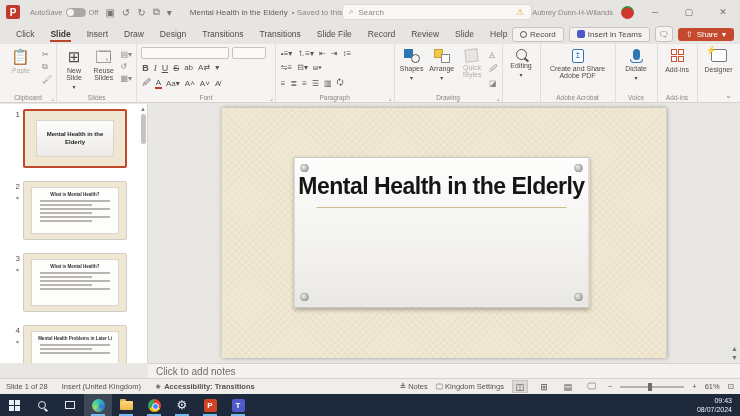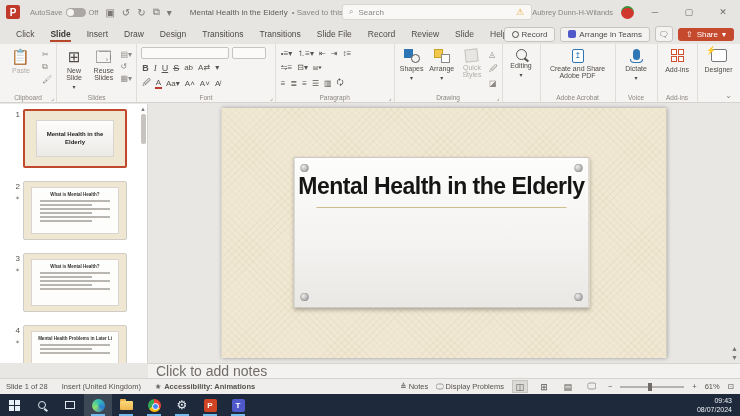--- a/index.html
+++ b/index.html
@@ -113,21 +113,21 @@
   .screw.bl { left:6px; bottom:6px; } .screw.br { right:6px; bottom:6px; }
   .slide-title { margin-top:15px; text-align:center; font-size:23px; font-weight:bold; color:#151515;
     line-height:1.15; letter-spacing:-0.5px; }
   .divider { margin:8px 22px 0; border-top:1px solid #cdbd8d; }
   .subtitle-box { margin:2px 20px 0; height:42px; border:1px solid #e3e1dd; display:flex; justify-content:center; padding-top:8px; }
   .subtitle { font-family:"Liberation Serif", serif; font-size:11px; color:#3a3a3a; }
   .canvas-scroll { position:absolute; right:2px; bottom:2px; display:flex; flex-direction:column; gap:2px; color:#777; font-size:7px; }
 
   
   .notesbar { position:absolute; left:148px; right:0; top:363px; height:15px; background:#f4f2f0;
-    border-top:1px solid #d5d2cf; display:flex; align-items:center; padding-left:8px; color:#6f6c69; font-size:14px; }
+    border-top:1px solid #d5d2cf; display:flex; align-items:center; padding-left:8px; color:#6f6c69; font-size:10px; }
 
   
   .statusbar { position:absolute; left:0; right:0; top:378px; height:16px; background:#f0eeec;
     border-top:1px solid #d5d2cf; display:flex; align-items:center; font-size:7.5px; color:#55524f; padding:0 6px; }
   .statusbar .sep { width:14px; }
   .sb-right { margin-left:auto; display:flex; align-items:center; gap:8px; }
   .viewic { width:16px; height:13px; display:flex; align-items:center; justify-content:center; font-size:9px; color:#55524f; }
   .viewic.active { background:#dcdad7; border:1px solid #c6c3c0; }
   .zoomtrack { width:64px; height:2px; background:#b5b2af; position:relative; }
   .zoomthumb { position:absolute; left:44%; top:-3px; width:4px; height:8px; background:#6f6c69; }
@@ -209,21 +209,21 @@
     <span class="tab">Help</span>
     <span class="tab">Acrobat</span>
   </div>
   <div class="tab-actions">
     <span class="pillbtn">
       <span class="dot-rec"></span>
       <span>Record</span>
     </span>
     <span class="pillbtn">
       <span class="teams-ic"></span>
-      <span>Arrange in Teams</span>
+      <span>Insert in Teams</span>
     </span>
     <span class="comment-btn">🗨</span>
     <span class="sharebtn">
       <span>⇧</span>
       <span>Share</span>
       <span>▾</span>
     </span>
   </div>
 
   <div class="ribbon">
@@ -480,24 +480,24 @@
   <div class="notesbar">
     <span>Click to add notes</span>
   </div>
 
   <div class="statusbar">
     <span>Slide 1 of 28</span>
     <span class="sep"></span>
     <span>Insert (United Kingdom)</span>
     <span class="sep"></span>
     <span style="margin-right:3px;">✬</span>
-    <span style="font-weight:bold;">Accessibility: Animations</span>
+    <span style="font-weight:bold;">Accessibility: Transitions</span>
     <div class="sb-right">
       <span>≜ <span>Notes</span></span>
-      <span>🖵 <span>Display Problems</span></span>
+      <span>🖵 <span>Kingdom Settings</span></span>
       <span class="viewic active">◫</span>
       <span class="viewic">⊞</span>
       <span class="viewic">▤</span>
       <span class="viewic">🖵</span>
       <span>−</span>
       <span class="zoomtrack">
           <span class="zoomthumb"></span>
         </span>
       <span>+</span>
       <span>61%</span>

